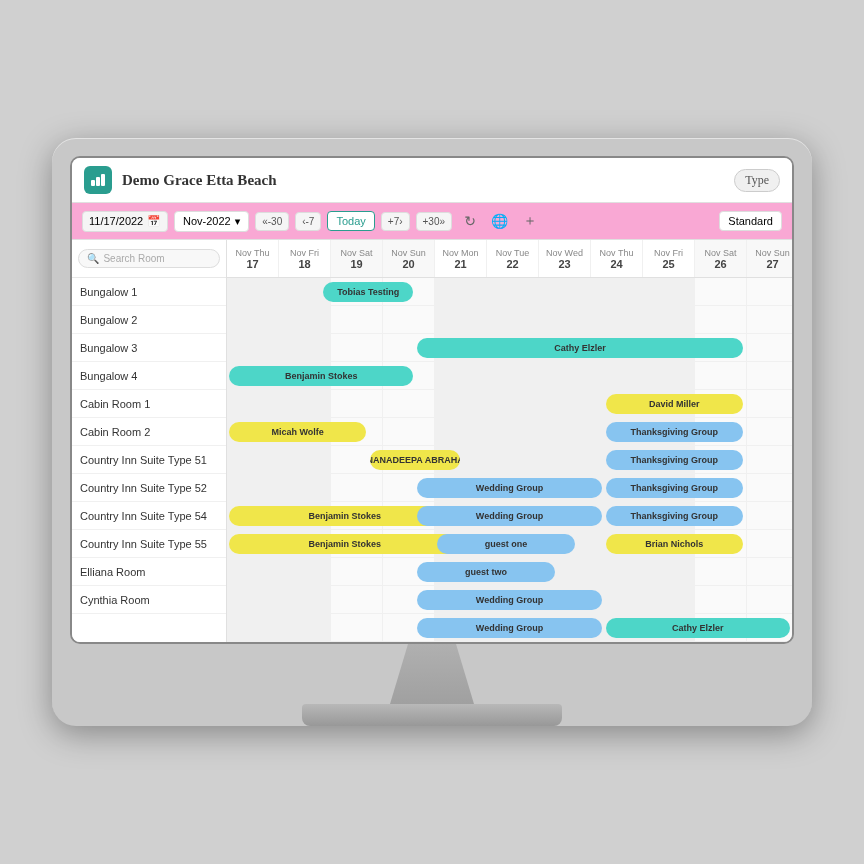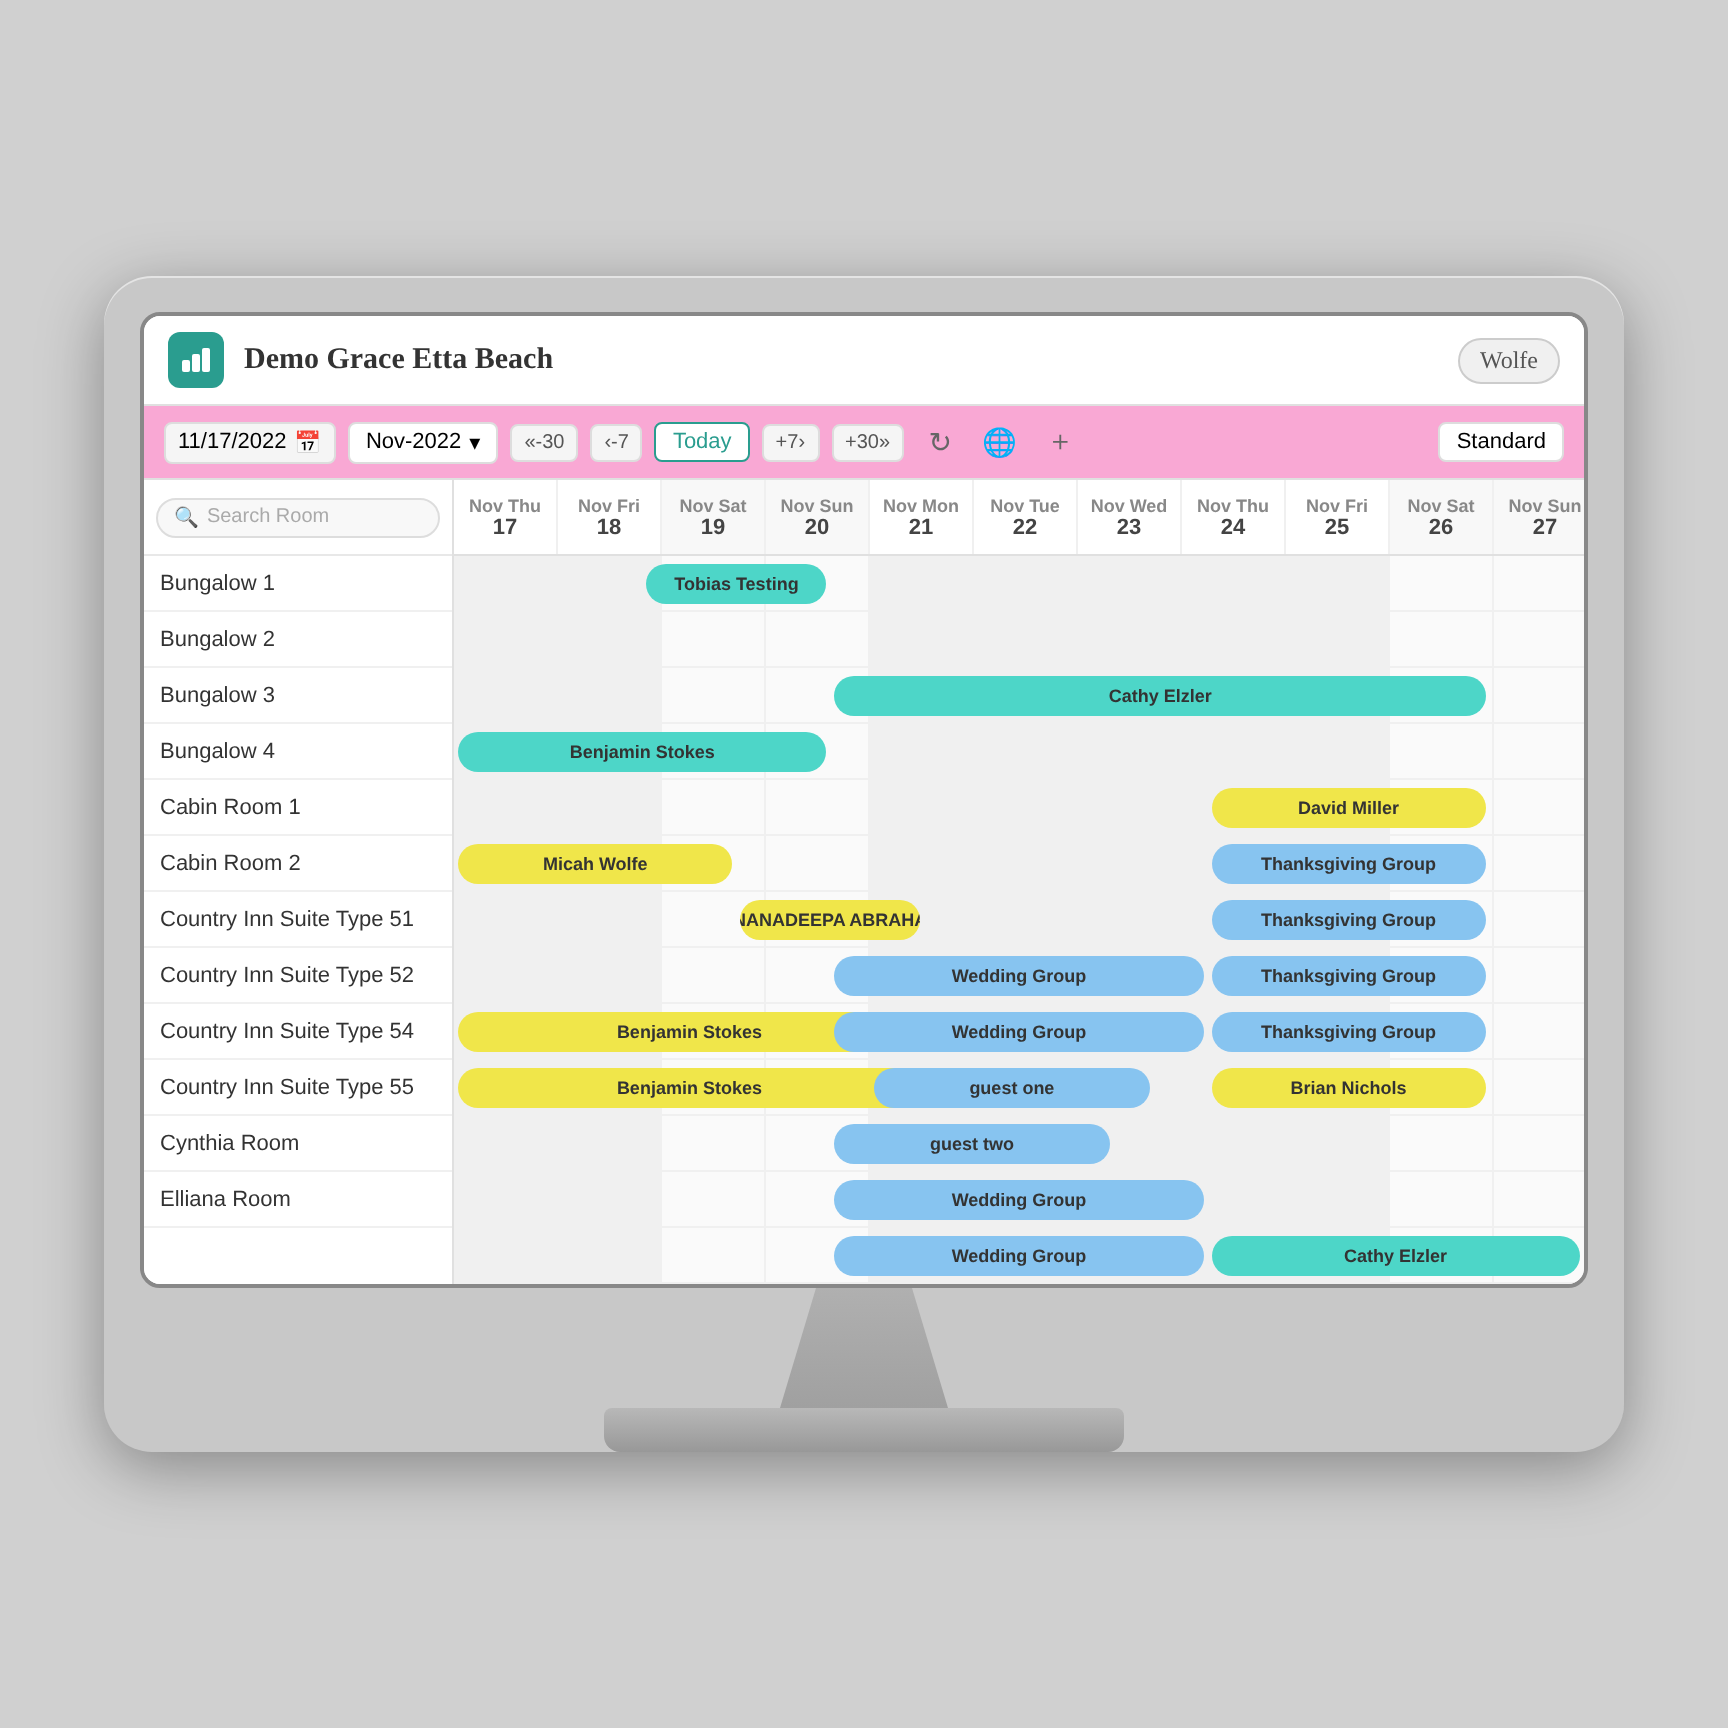--- a/index.html
+++ b/index.html
@@ -230,21 +230,21 @@
       color: #555;
       border-right: 1px solid #f0f0f0;
       padding: 2px 0;
     }
 
     .day-header.weekend {
       background: #f8f8f8;
     }
 
     .day-header .day-name {
-      font-weight: 700;
+      font-weight: 400;
       font-size: 9px;
       color: #888;
     }
 
     .day-header .day-num {
       font-size: 11px;
       font-weight: 600;
       color: #444;
     }
 
@@ -309,21 +309,21 @@
 
       <div class="app-header">
         <div class="app-logo">
           <svg width="16" height="16" viewBox="0 0 16 16">
               <rect x="1" y="8" width="4" height="6" fill="white" rx="1"></rect>
               <rect x="6" y="5" width="4" height="9" fill="white" rx="1"></rect>
               <rect x="11" y="2" width="4" height="12" fill="white" rx="1"></rect>
             </svg>
         </div>
         <span class="app-title">Demo Grace Etta Beach</span>
-        <div class="subs-btn">Wolfe</div>
+        <div class="subs-btn">Type</div>
       </div>
 
       <div class="toolbar">
         <div class="date-input">
           <span>11/17/2022</span>
           <span>📅</span>
         </div>
         <div class="month-select">
           <span>Nov-2022</span>
           <span>▾</span>
@@ -352,22 +352,22 @@
               <div class="room-name">Bungalow 1</div>
               <div class="room-name">Bungalow 2</div>
               <div class="room-name">Bungalow 3</div>
               <div class="room-name">Bungalow 4</div>
               <div class="room-name">Cabin Room 1</div>
               <div class="room-name">Cabin Room 2</div>
               <div class="room-name">Country Inn Suite Type 51</div>
               <div class="room-name">Country Inn Suite Type 52</div>
               <div class="room-name">Country Inn Suite Type 54</div>
               <div class="room-name">Country Inn Suite Type 55</div>
+              <div class="room-name">Elliana Room</div>
               <div class="room-name">Cynthia Room</div>
-              <div class="room-name">Elliana Room</div>
             </div>
         </div>
 
         <div class="days-grid">
           <div class="days-header" id="days-header">
               <div class="day-header">
                 <span class="day-name">Nov Thu</span>
                 <span class="day-num">17</span>
               </div>
               <div class="day-header">

